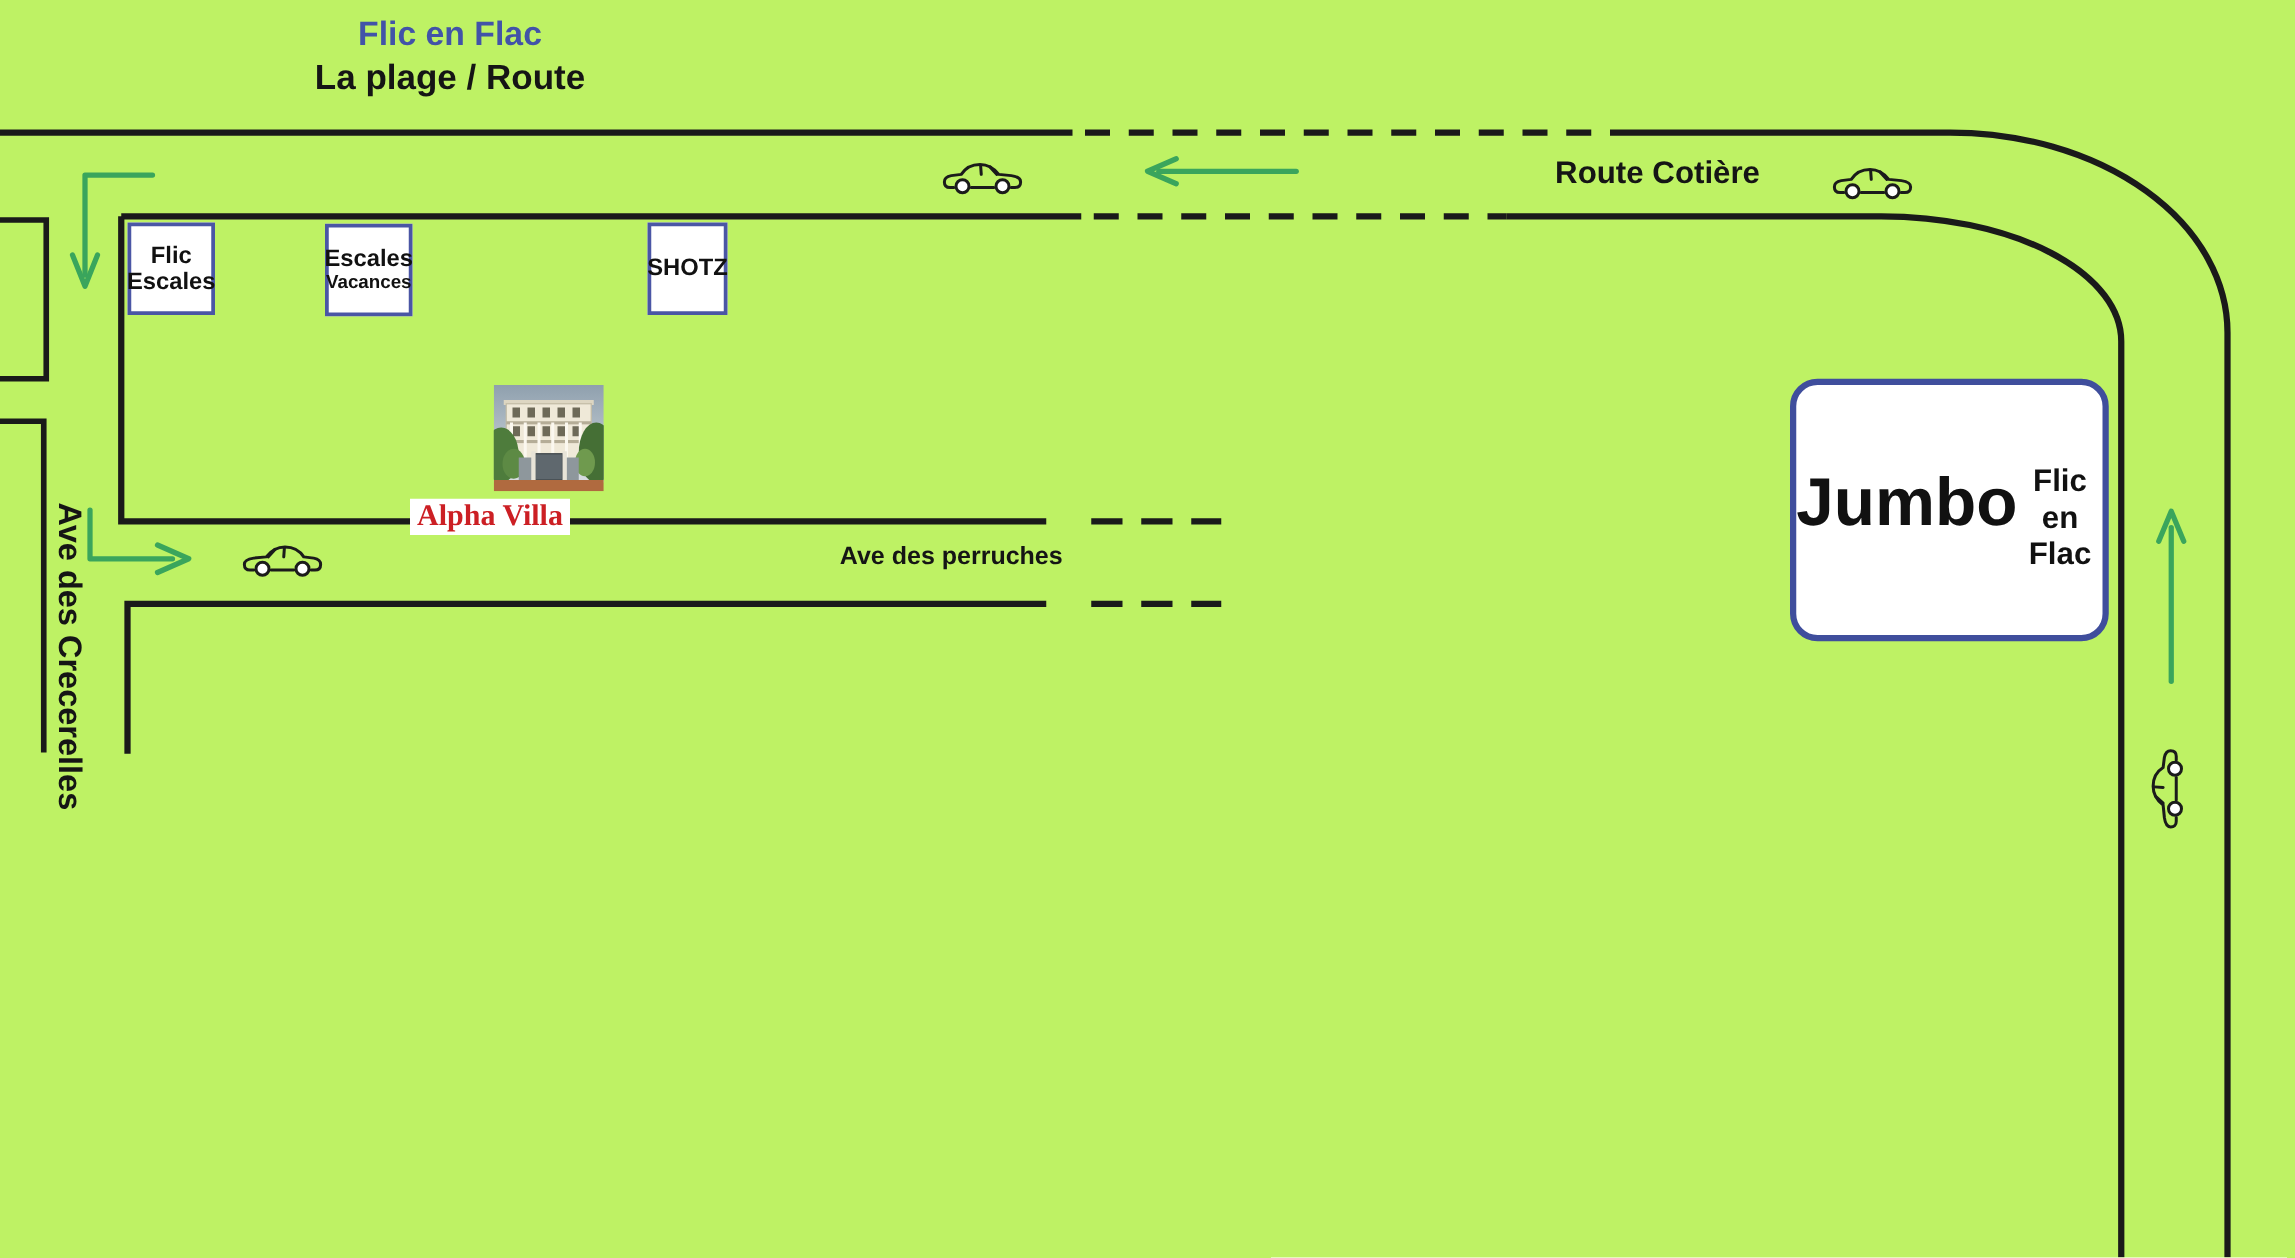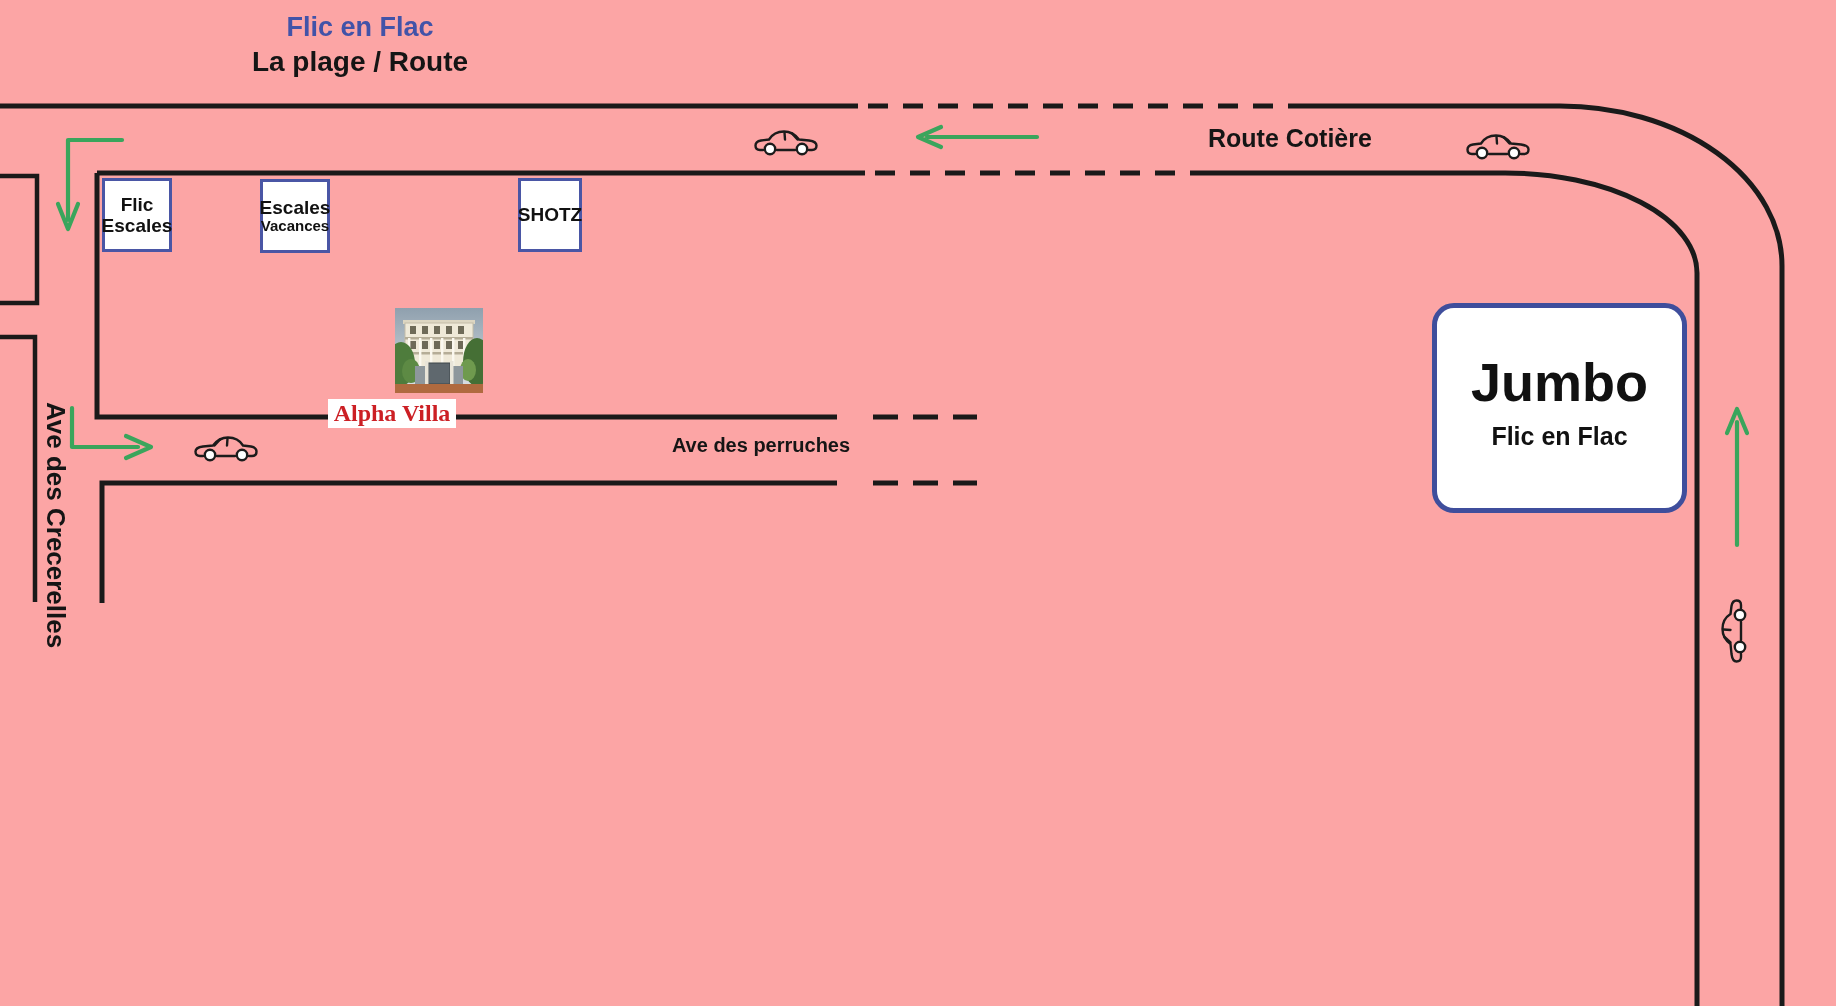--- a/index.html
+++ b/index.html
@@ -1,27 +1,27 @@
 <!DOCTYPE html>
 <html><head>
 <meta charset="utf-8">
 <style>
   html,body{margin:0;padding:0;background:#ffffff;}
   #map-canvas{
     position:relative;
     width:1836px;height:1006px;
-    background:#fca5a5;
+    background:#bef264;
     font-family:"Liberation Sans", sans-serif;
     overflow:hidden;
   }
   #roads-layer{position:absolute;left:0;top:0;}
   .lbl{position:absolute;font-weight:bold;color:#111;white-space:nowrap;}
   .town-title{left:250px;top:12px;width:220px;text-align:center;font-size:27px;color:#4253a8;}
   .beach-title{left:235px;top:46px;width:250px;text-align:center;font-size:28px;color:#151515;}
-  .route-cotiere{left:1208px;top:124px;width:200px;text-align:left;font-size:25px;color:#151515;}
+  .route-cotiere{left:1208px;top:124px;width:200px;text-align:right;font-size:25px;color:#151515;}
   .perruches{left:641px;top:434px;width:240px;text-align:center;font-size:20px;color:#151515;}
   .crecerelles{
     left:40px;top:402px;
     writing-mode:vertical-rl;
     font-size:26px;color:#151515;
   }
   .alpha-villa{
     left:328px;top:399px;width:124px;text-align:center;
     font-size:24px;color:#cc1f24;background:#ffffff;padding:1px 2px;font-family:Liberation Serif, serif;
   }
@@ -33,21 +33,21 @@
     text-align:center;font-weight:bold;color:#111;line-height:1.12;
   }
   .lm-manisa{left:102px;top:178px;width:64px;height:68px;font-size:19px;}
   .lm-escales{left:260px;top:179px;width:64px;height:68px;font-size:19px;text-align:right;}
   .lm-escales .l2{font-size:15px;}
   .lm-bellaggio{left:352px;top:178px;width:95px;height:69px;font-size:21px;}
   .lm-shotz{left:518px;top:178px;width:58px;height:68px;font-size:19px;}
   .jumbo-sign{
     position:absolute;left:1432px;top:303px;width:245px;height:200px;
     border:5px solid #3f4e9c;border-radius:22px;background:#ffffff;
-    display:flex;flex-direction:column;align-items:center;justify-content:center;
+    display:flex;flex-direction:row;align-items:center;justify-content:center;
     text-align:center;color:#111;
   }
   .jumbo-name{font-weight:bold;font-size:54px;line-height:1.02;margin-top:-10px;}
   .jumbo-sub{font-weight:bold;font-size:25px;margin-top:12px;}
   .villa-photo{position:absolute;left:395px;top:308px;width:88px;height:85px;}
 </style>
 </head>
 <body>
 
 <div id="map-canvas">

